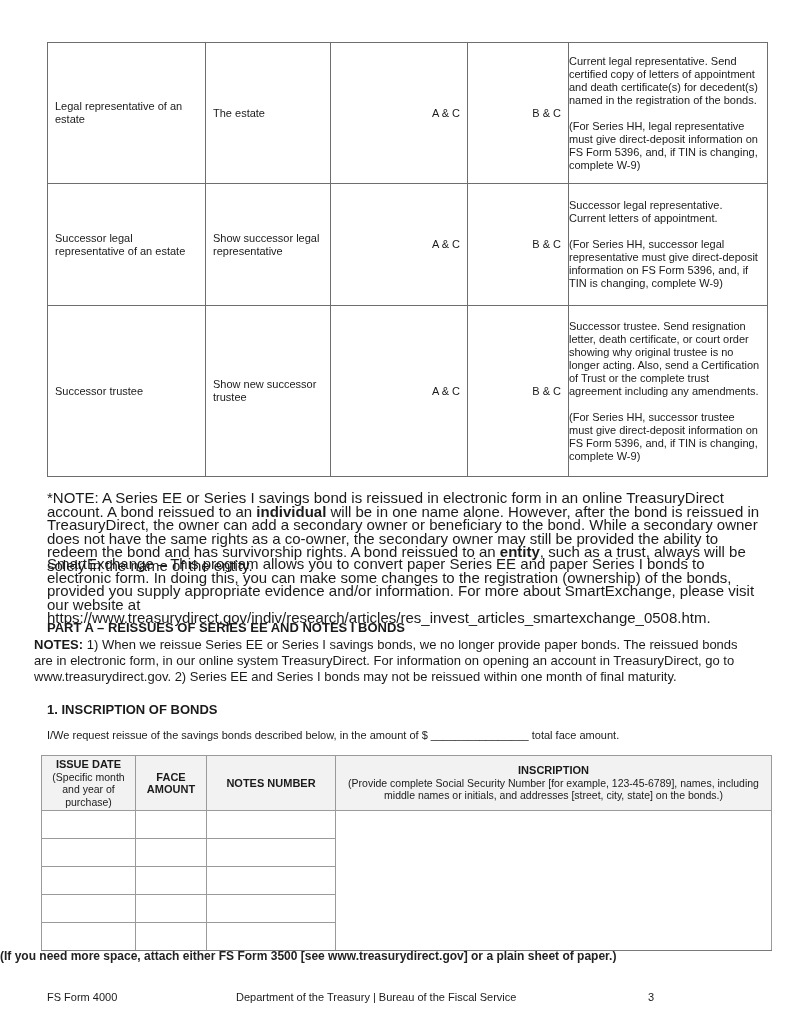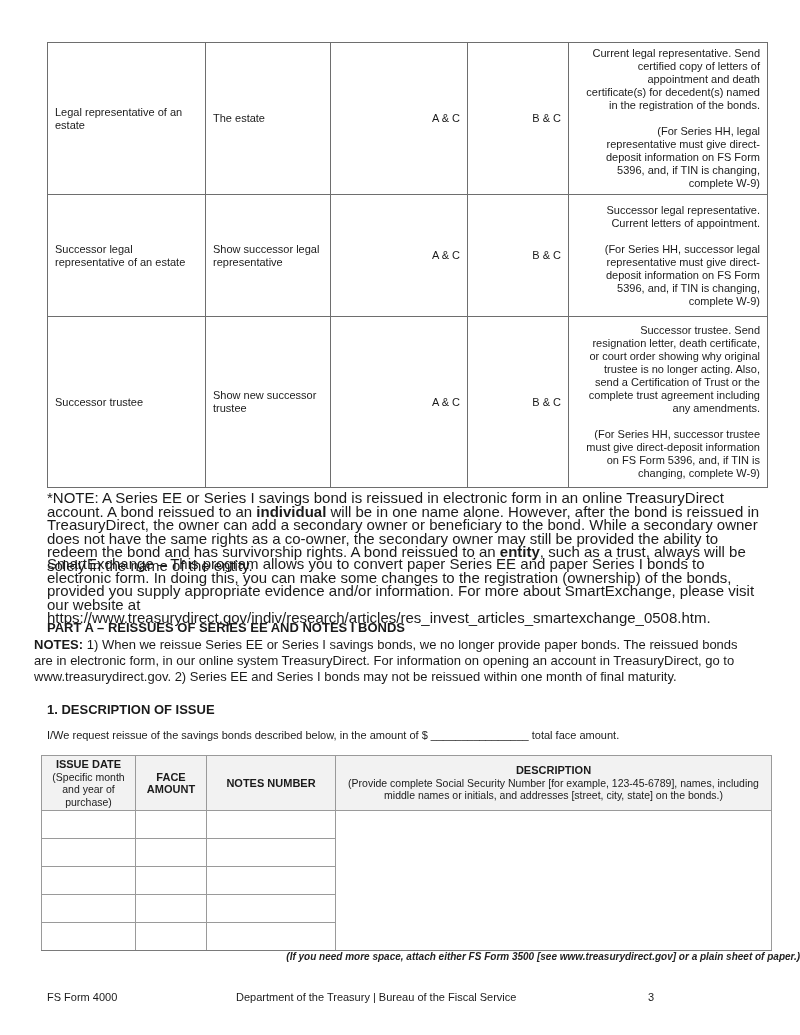--- a/index.html
+++ b/index.html
@@ -3,21 +3,21 @@
 <meta charset="utf-8">
 <style>
   * { box-sizing: border-box; margin: 0; padding: 0; }
   html, body { width: 800px; height: 1035px; background: #ffffff; }
   body { position: relative; font-family: "Liberation Sans", sans-serif; color: #1a1a1a; font-size: 11px; line-height: 13px; overflow: hidden; }
 
   
   .reg-table { position: absolute; left: 47px; top: 42px; width: 720px; border-collapse: collapse; table-layout: fixed; }
   .reg-table td { border: 1.3px solid #6e6e6e; vertical-align: middle; font-size: 11px; line-height: 13px; padding: 0 7px; }
   .reg-table td.center { text-align: right; }
-  .reg-table td.evidence { padding: 4px 7px 4px 16px; text-align: right; }
+  .reg-table td.evidence { padding: 4px 7px 4px 0; }
   .reg-table td.evidence p + p { margin-top: 13px; }
 
   
   .para { position: absolute; left: 47px; width: 722px; font-size: 15px; line-height: 13.6px; }
   .para b { font-weight: bold; }
 
   .part-title { position: absolute; left: 47px; top: 620px; font-size: 13px; font-weight: bold; line-height: 16px; }
   .part-notes { position: absolute; left: 34px; top: 637px; width: 725px; font-size: 13px; line-height: 16px; }
   .part-notes b { font-weight: bold; }
 
@@ -25,21 +25,21 @@
   .request-line { position: absolute; left: 47px; top: 728px; font-size: 11px; line-height: 14px; white-space: nowrap; }
 
   
   .bond-table { position: absolute; left: 41px; top: 755px; width: 730px; border-collapse: collapse; table-layout: fixed; padding-left: 20px; }
   .bond-table th { background: #f2f2f2; border: 1px solid #9a9a9a; font-weight: normal; font-size: 10.5px; line-height: 12.5px; text-align: center; vertical-align: middle; padding: 2px 4px; height: 52px; }
   .bond-table th .hd { font-weight: bold; font-size: 11px; }
   .bond-table td { border: 1px solid #9a9a9a; height: 28px; }
   .bond-table td.insc { background: #ffffff; border-bottom: 1.5px solid #7a7a7a; }
   .bond-table tr:last-child td { border-bottom: 1.5px solid #7a7a7a; }
 
-  .space-note { position: absolute; left: 0; width: 800px; top: 950px; text-align: right; font-size: 10px; font-style: italic; font-weight: bold; color: #222; }
+  .space-note { position: absolute; left: 0; width: 800px; top: 950px; text-align: left; font-size: 12px; font-weight: bold; color: #222; }
 
   
   .footer { position: absolute; top: 991px; font-size: 11px; line-height: 13px; }
   .footer.left { left: 47px; }
   .footer.mid { left: 236px; }
   .footer.right { left: 648px; }
 </style>
 </head>
 <body>
 
@@ -85,21 +85,21 @@
 </tbody>
   </table>
 
 <p class="para" style="top:491px"><span>*NOTE: A Series EE or Series I savings bond is reissued in electronic form in an online TreasuryDirect account. A bond reissued to an </span><b>individual</b><span> will be in one name alone. However, after the bond is reissued in TreasuryDirect, the owner can add a secondary owner or beneficiary to the bond. While a secondary owner does not have the same rights as a co-owner, the secondary owner may still be provided the ability to redeem the bond and has survivorship rights. A bond reissued to an </span><b>entity</b><span>, such as a trust, always will be solely in the name of the entity.</span></p>
 
 <p class="para" style="top:557px">SmartExchange – This program allows you to convert paper Series EE and paper Series I bonds to electronic form. In doing this, you can make some changes to the registration (ownership) of the bonds, provided you supply appropriate evidence and/or information. For more about SmartExchange, please visit our website at https://www.treasurydirect.gov/indiv/research/articles/res_invest_articles_smartexchange_0508.htm.</p>
 
 <div class="part-title">PART A – REISSUES OF SERIES EE AND NOTES I BONDS</div>
 <p class="part-notes"><b>NOTES:</b><span>  1) When we reissue Series EE or Series I savings bonds, we no longer provide paper bonds.  The reissued bonds are in electronic form, in our online system TreasuryDirect. For information on opening an account in TreasuryDirect, go to www.treasurydirect.gov.  2) Series EE and Series I bonds may not be reissued within one month of final maturity.</span></p>
 
-<div class="section-title"><span>1</span><span>. DESCRIPTION OF ISSUE</span></div>
+<div class="section-title"><span>1</span><span>. INSCRIPTION OF BONDS</span></div>
 
 <div class="request-line"><span>I/We request reissue of the savings bonds described below, in the amount of $ </span><span>________________</span><span> total face amount.</span></div>
 
 <table class="bond-table">
   <colgroup>
     <col style="width:94px">
       <col style="width:71px">
       <col style="width:129px">
       <col style="width:436px">
   </colgroup>
@@ -109,21 +109,21 @@
           <div class="hd">ISSUE DATE</div>
           <div>(Specific month and year of purchase)</div>
         </th>
     <th>
           <div class="hd">FACE AMOUNT</div>
         </th>
     <th>
           <div class="hd">NOTES NUMBER</div>
         </th>
     <th>
-          <div class="hd">DESCRIPTION</div>
+          <div class="hd">INSCRIPTION</div>
           <div>(Provide complete Social Security Number [for example, 123-45-6789], names, including middle names or initials, and addresses [street, city, state] on the bonds.)</div>
         </th>
   </tr>
   <tr>
     <td></td>
     <td></td>
     <td></td>
     <td class="insc" rowspan="5"></td>
   </tr>
   <tr>

